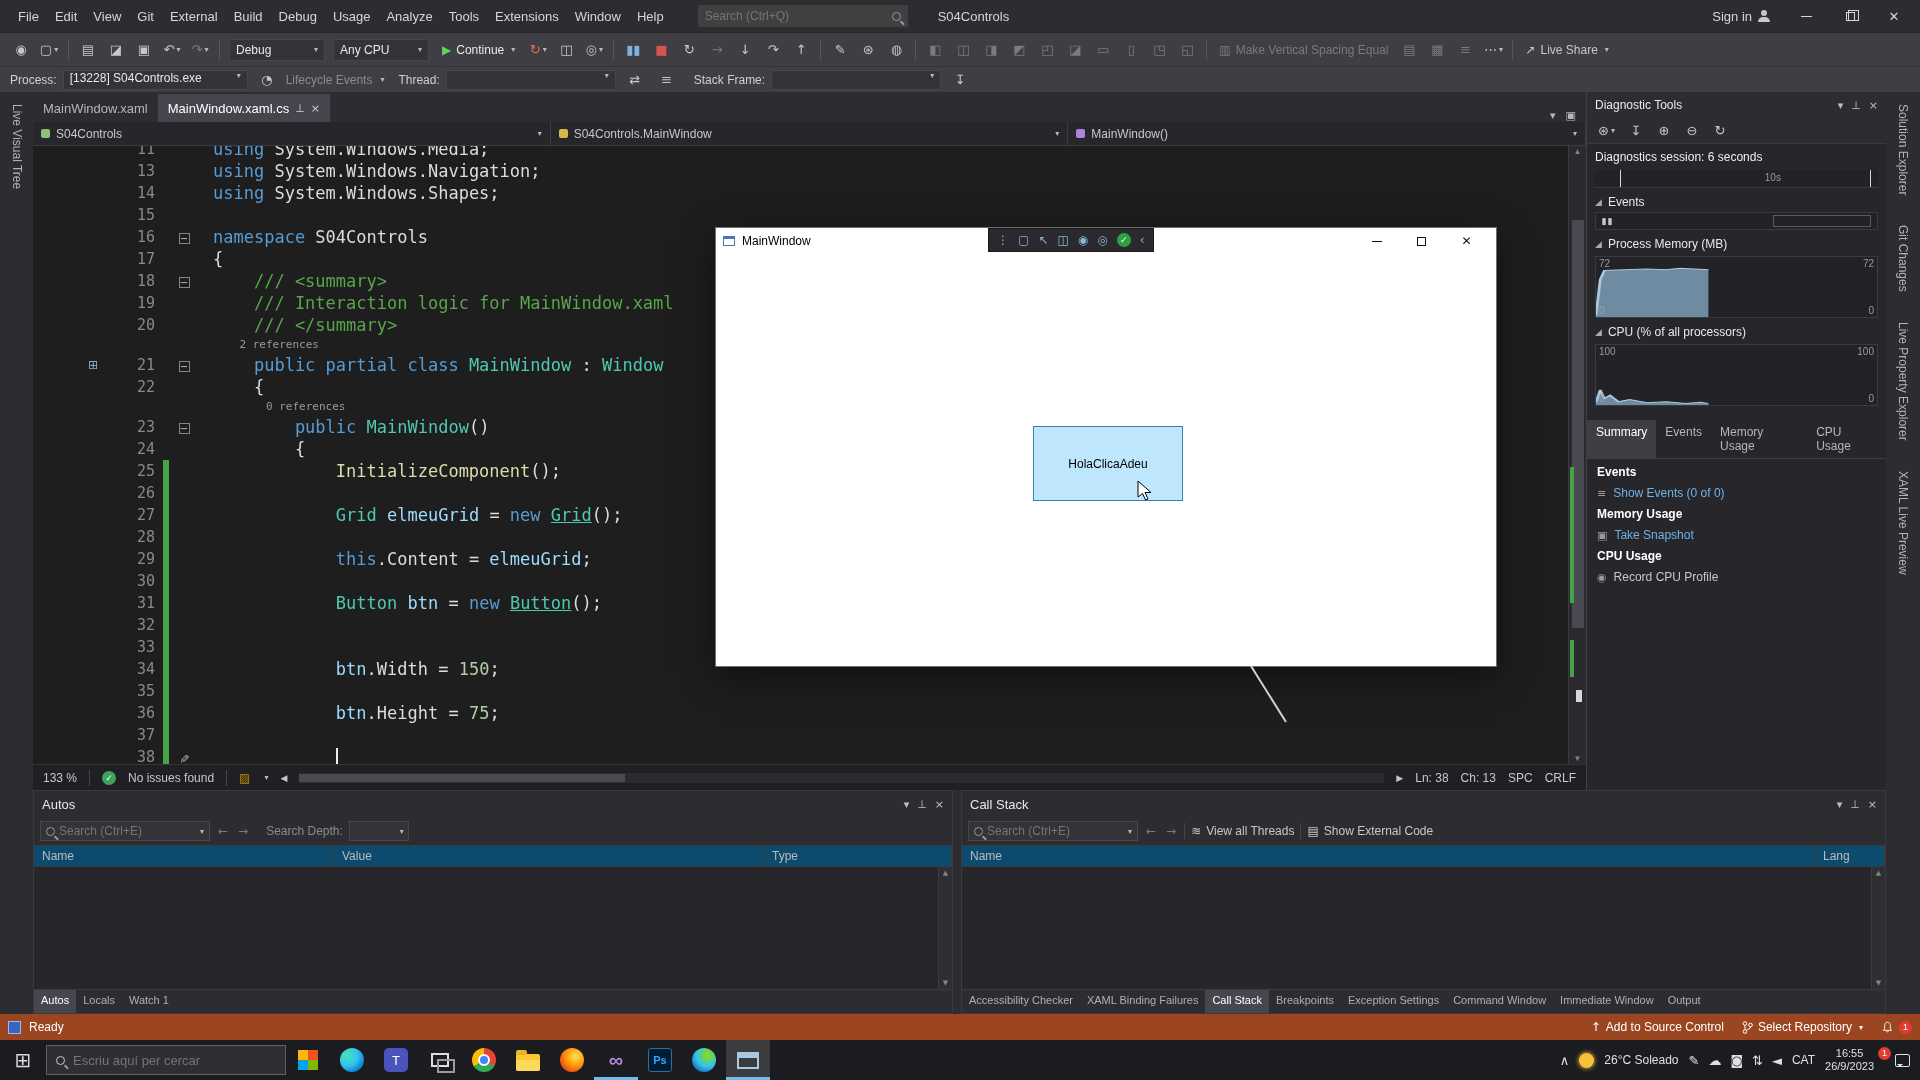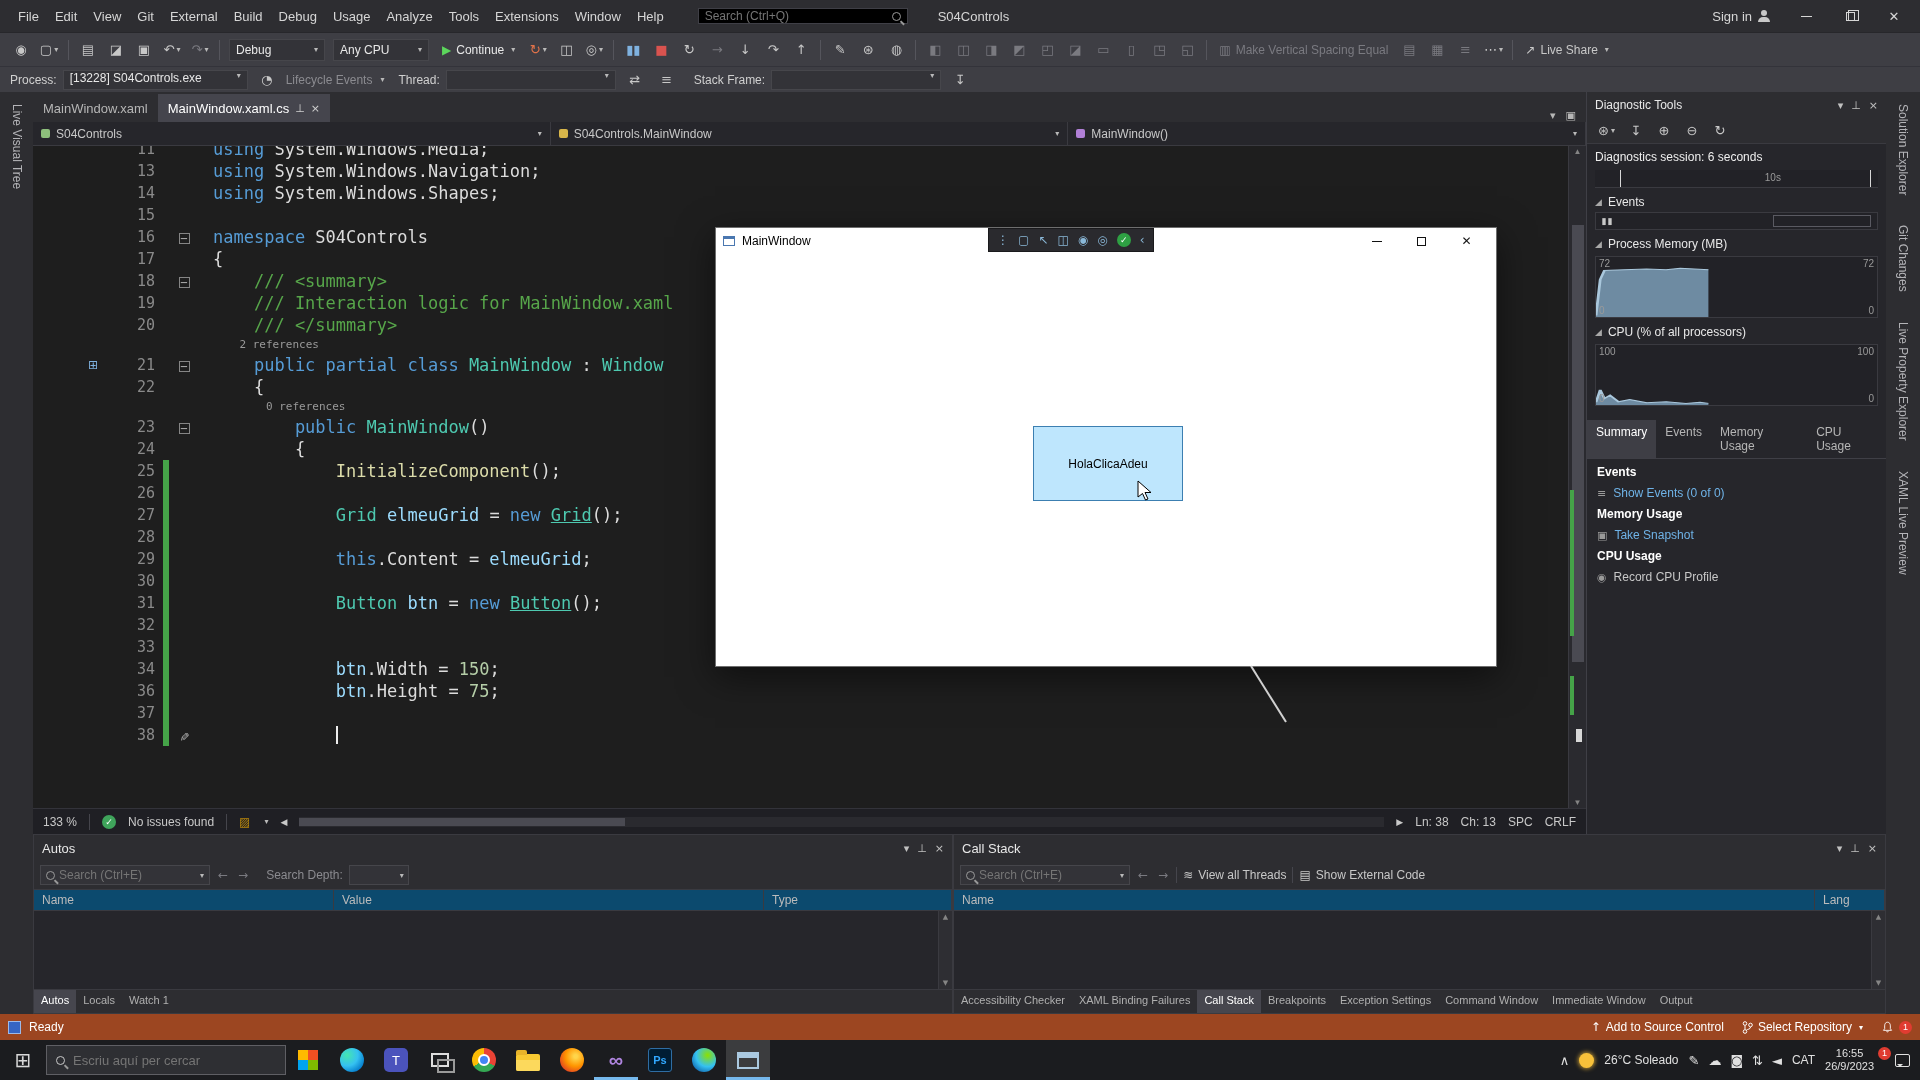--- a/index.html
+++ b/index.html
@@ -4,21 +4,21 @@
 <style>
   *{box-sizing:border-box;margin:0;padding:0}
   html,body{width:1920px;height:1080px;overflow:hidden}
   body{font-family:"Liberation Sans",sans-serif;font-size:13px;color:#ccc;background:#2d2d31}
   .g{font-family:"DejaVu Sans",sans-serif}
   .screen{position:relative;width:1920px;height:1080px;display:flex;flex-direction:column;background:#2d2d31}
 
   
   .menubar{height:32px;display:flex;align-items:center;background:#2d2d31;padding-left:10px;flex:0 0 auto}
   .menu-item{padding:4px 8px;color:#d6d6d6;cursor:default}
-  .vs-search{margin-left:26px;width:210px;height:16px;background:#000000;border:1px solid #3f3f46;display:flex;align-items:center;padding:0 6px;color:#9a9a9a}
+  .vs-search{margin-left:26px;width:210px;height:22px;background:#404040;border:1px solid #3f3f46;display:flex;align-items:center;padding:0 6px;color:#9a9a9a}
   .vs-search input{flex:1;background:transparent;border:none;outline:none;color:#9a9a9a;font-size:12px;font-family:"Liberation Sans",sans-serif}
   .mag{width:9px;height:9px;border:1.5px solid #9a9a9a;border-radius:50%;position:relative;flex:0 0 auto}
   .mag::after{content:"";position:absolute;width:5px;height:1.5px;background:#9a9a9a;transform:rotate(45deg);left:7px;top:9px}
   .sol-name{margin-left:30px;color:#d6d6d6}
   .mb-right{margin-left:auto;display:flex;align-items:center;gap:14px;padding-right:4px}
   .signin{display:flex;align-items:center;gap:6px;color:#d6d6d6}
   .person{width:12px;height:12px;position:relative}
   .person::before{content:"";position:absolute;width:6px;height:6px;border-radius:50%;background:#c8c8c8;left:3px;top:0}
   .person::after{content:"";position:absolute;width:12px;height:5px;border-radius:6px 6px 0 0;background:#c8c8c8;bottom:0}
   .winbtns{display:flex}
@@ -110,21 +110,21 @@
   .dtabs{display:flex;border-bottom:1px solid #3f3f46;margin-top:14px;flex:0 0 auto}
   .dtab2{padding:5px 9px;color:#b6b6b6;font-size:12px}
   .dtab2.active{background:#3e3e45;color:#fff}
   .dsum{padding:6px 10px;display:flex;flex-direction:column;gap:7px}
   .dsum-h{color:#fff;font-weight:bold}
   .dsum-l{display:flex;align-items:center;gap:7px;color:#6fb3e8}
   .dsum-l.plain{color:#c8c8c8}
   .dsum-ic{color:#9a9a9a;font-size:11px}
 
   
-  .bottom{height:180px;display:flex;padding:0 34px 0 33px;background:#2d2d31;flex:0 0 auto;min-width:0}
+  .bottom{height:224px;display:flex;gap:8px;padding:0 34px 0 33px;background:#2d2d31;flex:0 0 auto;min-width:0}
   .bpanel{background:#26262b;border:1px solid #3a3a40;display:flex;flex-direction:column;min-width:0}
   .bpanel.autos{width:920px;flex:0 0 auto}
   .bpanel.cstack{flex:1}
   .ptoolbar2{height:28px;display:flex;align-items:center;gap:6px;padding:0 6px;background:#2d2d31;flex:0 0 auto;font-size:12px}
   .searchbox{width:170px;height:20px;background:#333338;border:1px solid #46464b;display:flex;align-items:center;gap:4px;padding:0 5px;color:#9a9a9a}
   .searchbox input{flex:1;background:transparent;border:none;outline:none;color:#9a9a9a;font-size:12px;min-width:0;font-family:"Liberation Sans",sans-serif}
   .navarr{color:#7a7a80;font-size:12px;padding:0 2px}
   .smallcombo{width:60px;height:20px;background:#333338;border:1px solid #46464b;display:flex;align-items:center;justify-content:flex-end;padding:0 4px}
   .tool-lbl{display:flex;align-items:center;gap:5px;color:#c8c8c8}
   .cols{height:22px;display:flex;background:#0c4a6e;border-top:1px solid #3a3a40;border-bottom:1px solid #3a3a40;color:#bbb;font-size:12px;flex:0 0 auto}
@@ -464,20 +464,21 @@
               <div class="cl changed"><span class="num">25</span><span class="chgbar"></span><span class="foldcol"></span><span class="t"><span class="s-me">            InitializeComponent</span><span class="s-pl">();</span></span></div>
               <div class="cl changed"><span class="num">26</span><span class="chgbar"></span><span class="foldcol"></span><span class="t"></span></div>
               <div class="cl changed"><span class="num">27</span><span class="chgbar"></span><span class="foldcol"></span><span class="t"><span class="s-ty">            Grid</span><span class="s-pl"> </span><span class="s-id">elmeuGrid</span><span class="s-pl"> = </span><span class="s-kw">new</span><span class="s-pl"> </span><span class="s-tyu">Grid</span><span class="s-pl">();</span></span></div>
               <div class="cl changed"><span class="num">28</span><span class="chgbar"></span><span class="foldcol"></span><span class="t"></span></div>
               <div class="cl changed"><span class="num">29</span><span class="chgbar"></span><span class="foldcol"></span><span class="t"><span class="s-kw">            this</span><span class="s-pl">.Content = </span><span class="s-id">elmeuGrid</span><span class="s-pl">;</span></span></div>
               <div class="cl changed"><span class="num">30</span><span class="chgbar"></span><span class="foldcol"></span><span class="t"></span></div>
               <div class="cl changed"><span class="num">31</span><span class="chgbar"></span><span class="foldcol"></span><span class="t"><span class="s-ty">            Button</span><span class="s-pl"> </span><span class="s-id">btn</span><span class="s-pl"> = </span><span class="s-kw">new</span><span class="s-pl"> </span><span class="s-tyu">Button</span><span class="s-pl">();</span></span></div>
               <div class="cl changed"><span class="num">32</span><span class="chgbar"></span><span class="foldcol"></span><span class="t"></span></div>
               <div class="cl changed"><span class="num">33</span><span class="chgbar"></span><span class="foldcol"></span><span class="t"></span></div>
               <div class="cl changed"><span class="num">34</span><span class="chgbar"></span><span class="foldcol"></span><span class="t"><span class="s-id">            btn</span><span class="s-pl">.Width = </span><span class="s-nm">150</span><span class="s-pl">;</span></span></div>
+              <div class="cl changed"><span class="num">35</span><span class="chgbar"></span><span class="foldcol"></span><span class="t"></span></div>
               <div class="cl changed"><span class="num">36</span><span class="chgbar"></span><span class="foldcol"></span><span class="t"><span class="s-id">            btn</span><span class="s-pl">.Height = </span><span class="s-nm">75</span><span class="s-pl">;</span></span></div>
               <div class="cl changed"><span class="num">37</span><span class="chgbar"></span><span class="foldcol"></span><span class="t"></span></div>
               <div class="cl changed"><span class="num">38</span><span class="chgbar"></span><span class="foldcol"><span class="qa-icon g">✎</span></span><span class="t"><span class="caret-i" style="left: 136.88px;"></span></span></div>
             </div>
         </div>
         <div class="vscroll">
           <span class="arr" style="top:1px">▲</span>
             <span class="arr" style="bottom:1px">▼</span>
           <div class="vs-thumb"></div>
           <div class="vs-mark" style="top:52%;height:22%"></div>

